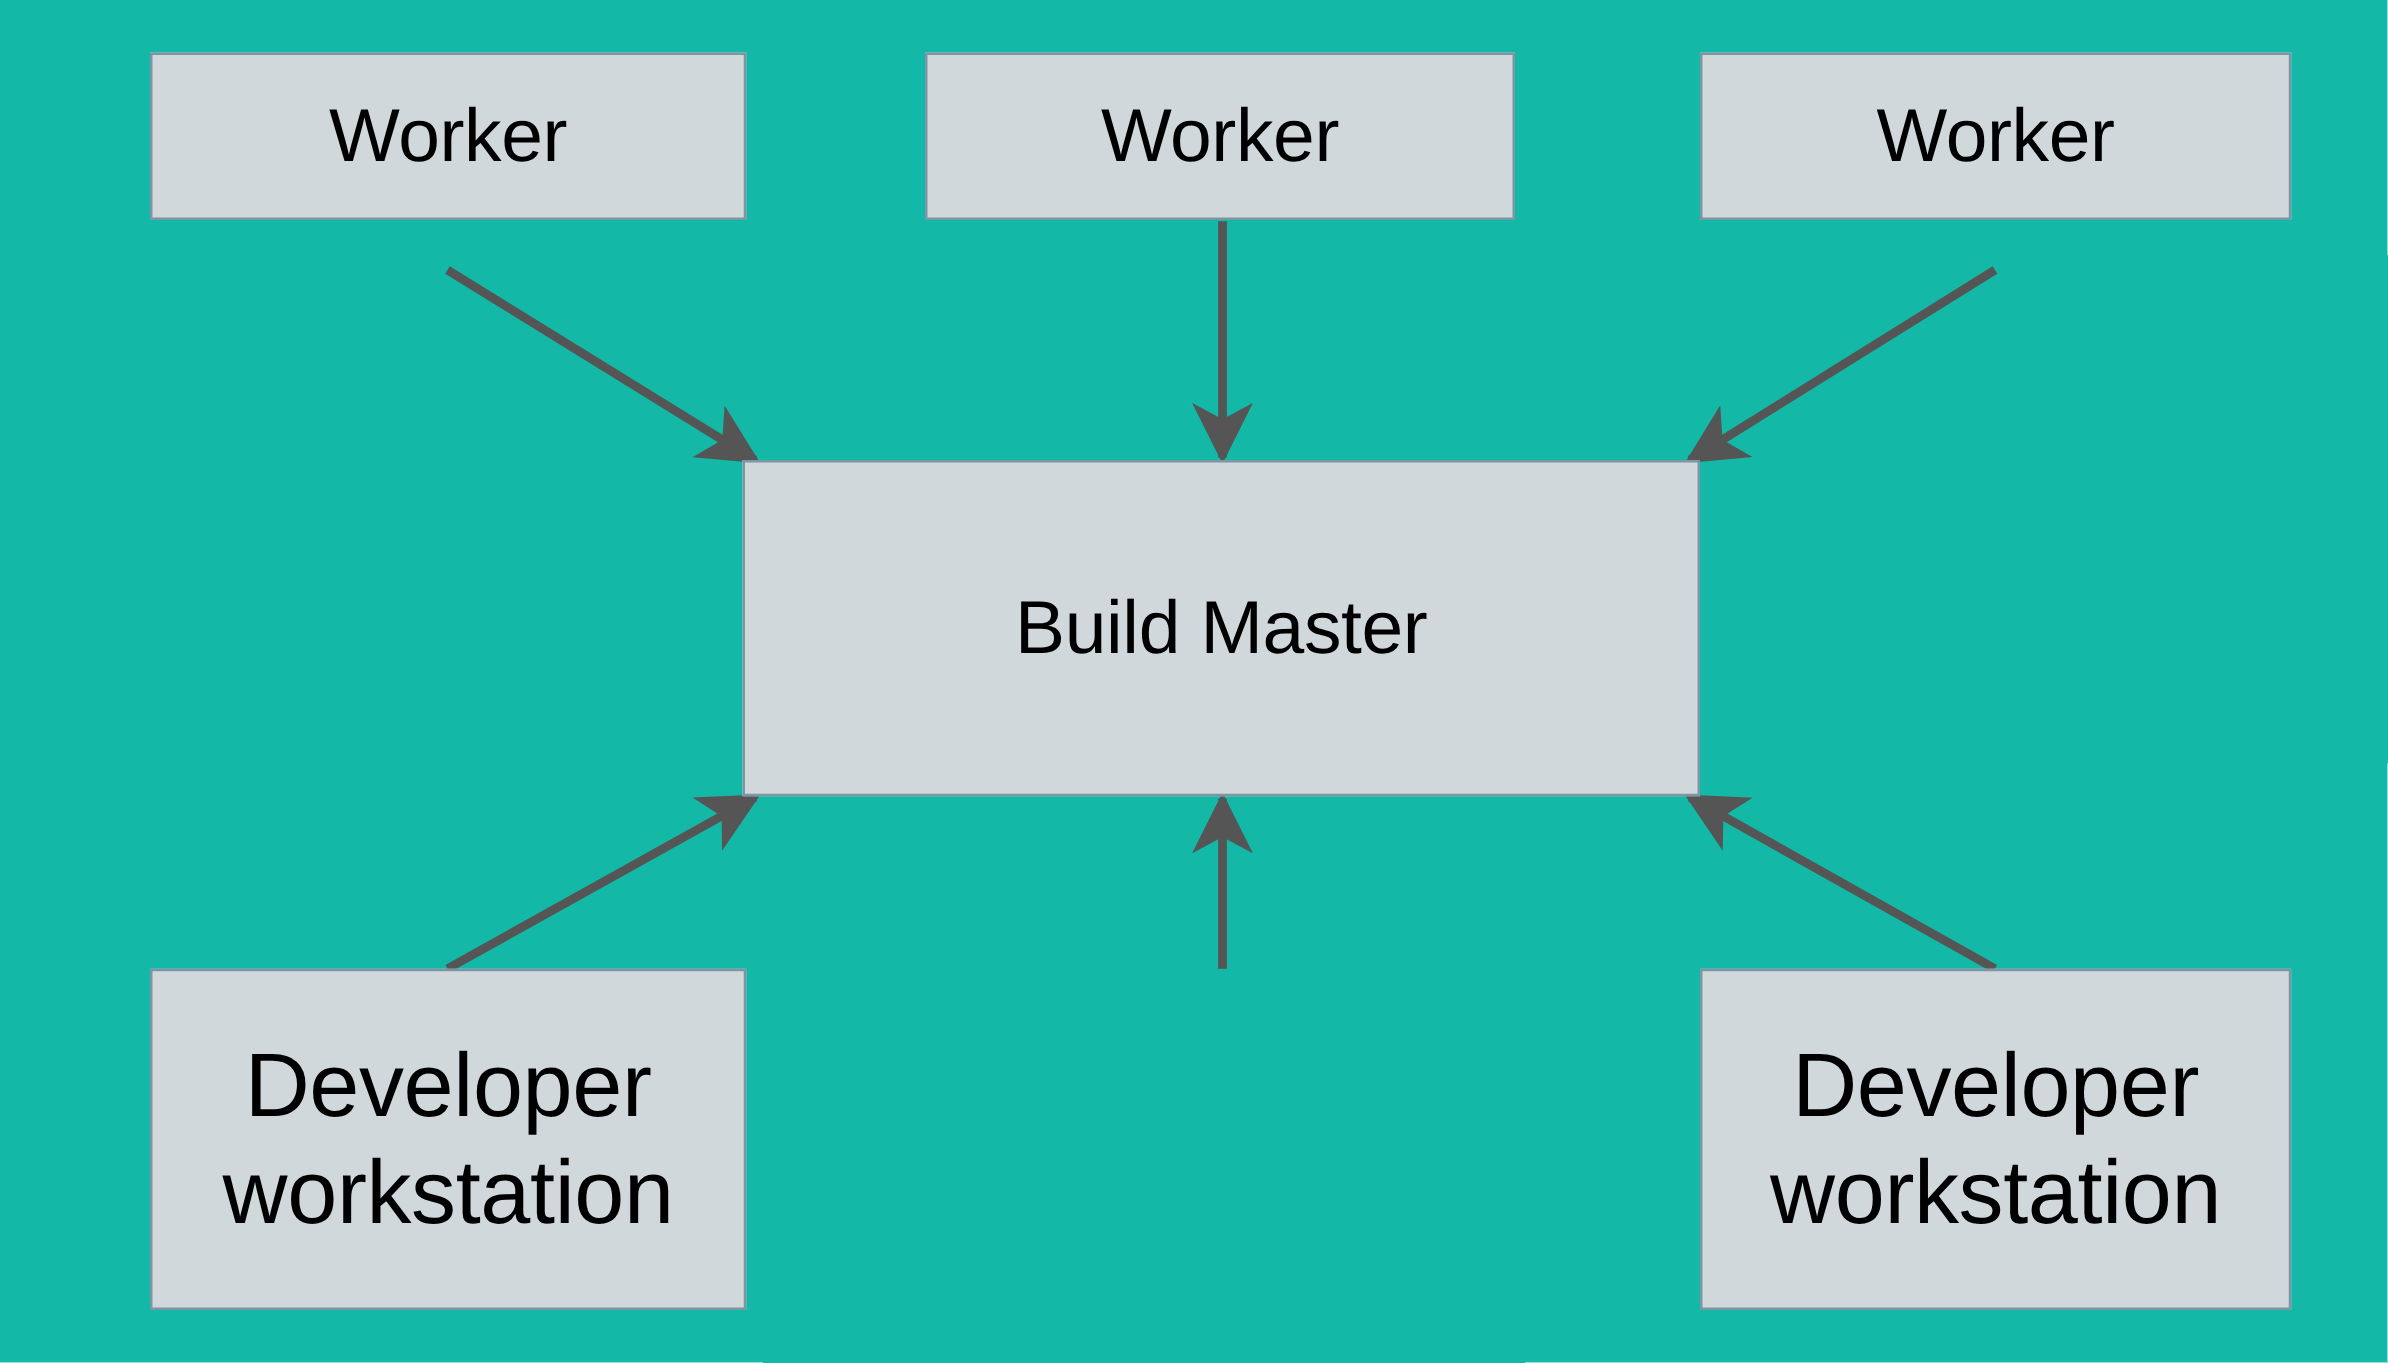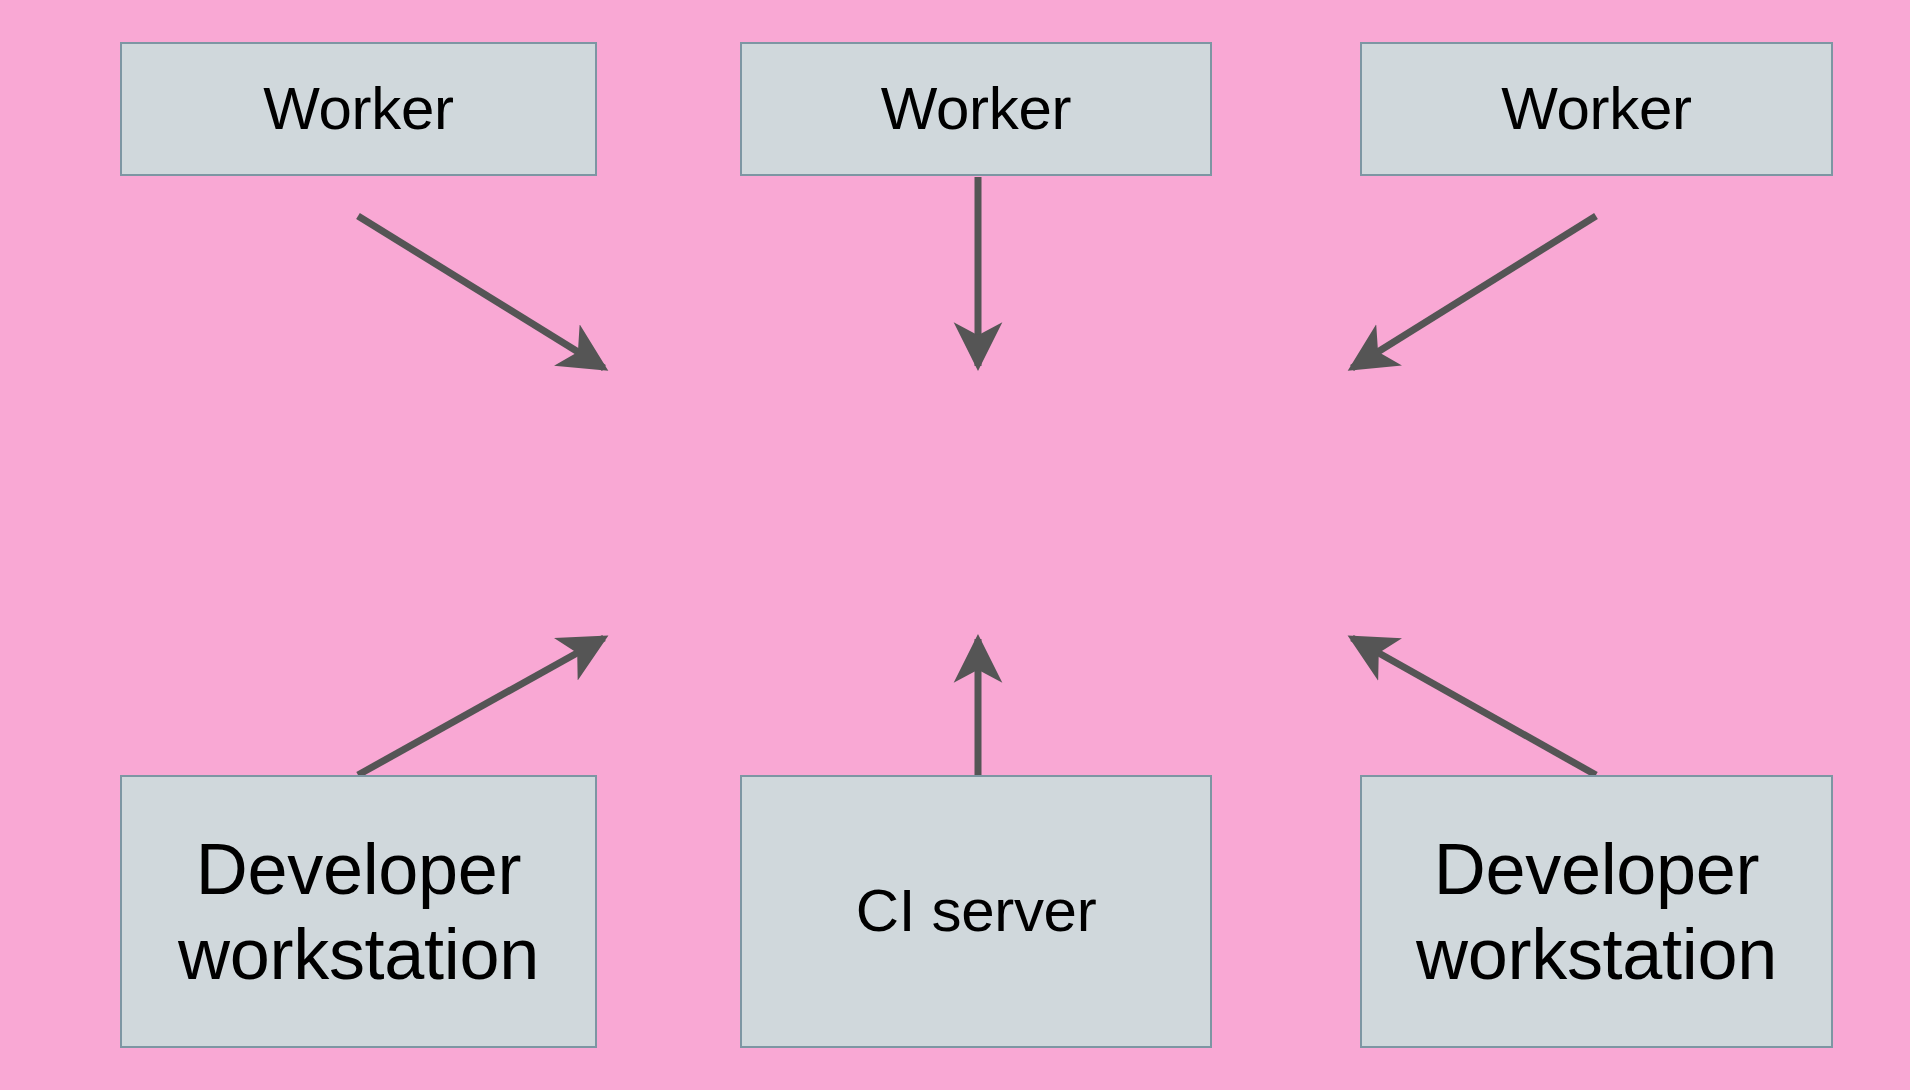--- a/index.html
+++ b/index.html
@@ -8,21 +8,21 @@
     padding: 0;
     background: #ffffff;
   }
   body {
     font-family: "Liberation Sans", sans-serif;
   }
   #canvas {
     position: relative;
     width: 1910px;
     height: 1090px;
-    background: #f9a8d4;
+    background: #14b8a6;
     overflow: hidden;
   }
   #edge-layer {
     position: absolute;
     left: 0;
     top: 0;
     width: 1910px;
     height: 1090px;
     pointer-events: none;
   }
@@ -96,28 +96,28 @@
   </div>
 
   <div class="node" id="node-worker-2">
     <span class="node-label">Worker</span>
   </div>
 
   <div class="node" id="node-worker-3">
     <span class="node-label">Worker</span>
   </div>
 
+  <div class="node" id="node-build-master">
+    <span class="node-label">Build Master</span>
+  </div>
 
   <div class="node" id="node-dev-left">
     <span class="node-label">Developer
 workstation</span>
   </div>
 
-  <div class="node" id="node-ci-server">
-    <span class="node-label">CI server</span>
-  </div>
 
   <div class="node" id="node-dev-right">
     <span class="node-label">Developer
 workstation</span>
   </div>
 
 </div>
 
 </body></html>

